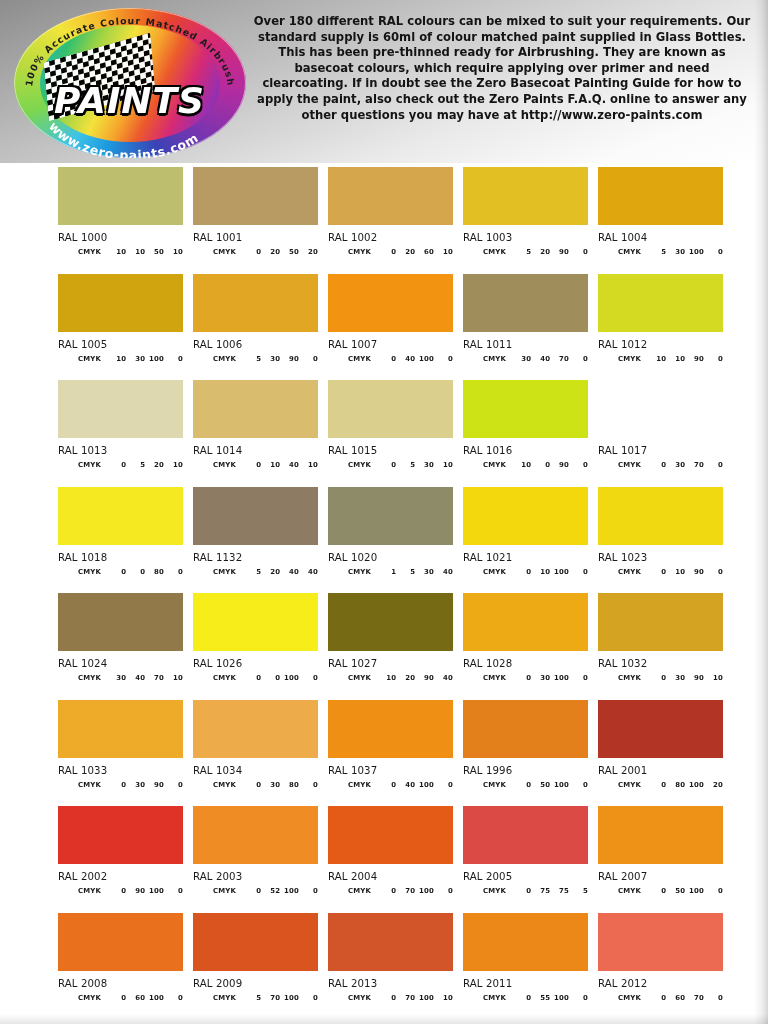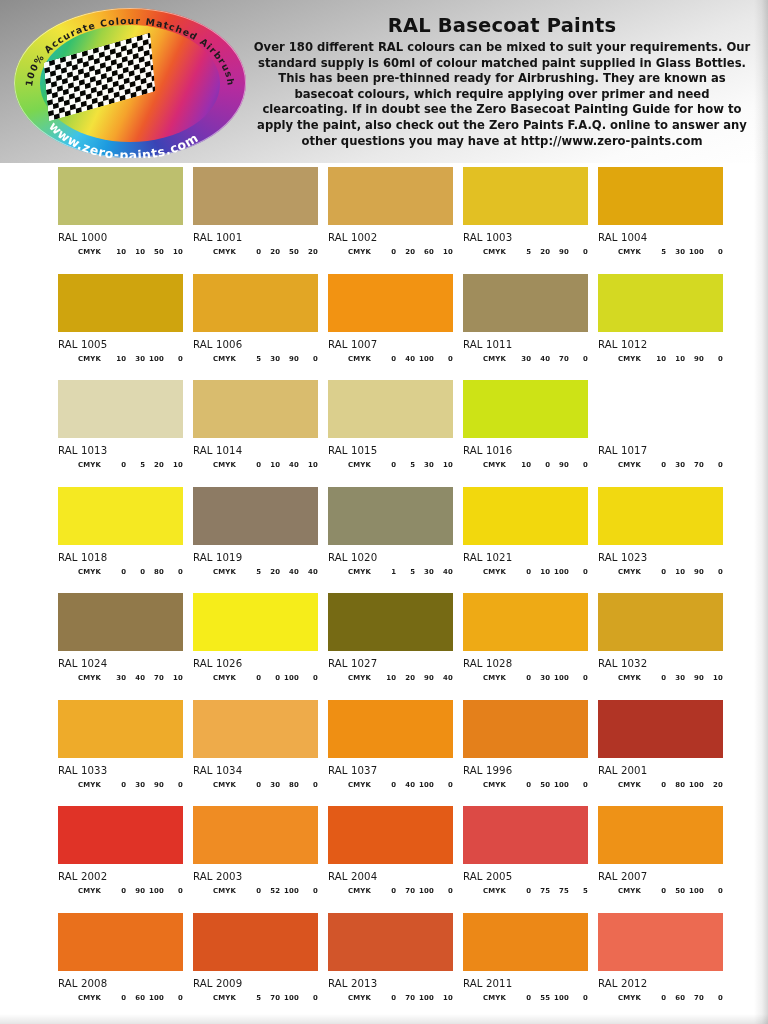--- a/index.html
+++ b/index.html
@@ -203,39 +203,39 @@
 <body>
 
 <div id="page">
 
   <div id="header">
 
     <div id="logo">
       <div class="logo-disc"></div>
       <div class="logo-inner"></div>
       <div class="logo-flag"></div>
+      <div class="logo-word logo-paints">PAINTS</div>
 
       <svg class="logo-ring-text" viewBox="0 0 232 150">
         <defs>
           <path id="arcTop" d="M 18 84 A 98 66 0 0 1 214 80" fill="none"></path>
           <path id="arcBottom" d="M 24 92 A 92 60 0 0 0 210 90" fill="none"></path>
         </defs>
         <text>
           <textPath href="#arcTop" startOffset="2%">100% Accurate Colour Matched Airbrush Ready Auto Model Paints</textPath>
         </text>
         <g class="logo-url">
           <text>
             <textPath href="#arcBottom" startOffset="12%">www.zero-paints.com</textPath>
           </text>
         </g>
       </svg>
     </div>
 
     <div id="head-text">
-      <h1 id="head-title">RAL Basecoat Paints</h1>
       <p id="head-body">Over 180 different RAL colours can be mixed to suit your requirements. Our standard supply is 60ml of colour matched paint supplied in Glass Bottles. This has been pre-thinned ready for Airbrushing. They are known as basecoat colours, which require applying over primer and need clearcoating. If in doubt see the Zero Basecoat Painting Guide for how to apply the paint, also check out the Zero Paints F.A.Q. online to answer any other questions you may have at http://www.zero-paints.com</p>
     </div>
   </div>
 
   <div id="grid">
       <div class="cell">
         <div class="chip" style="background: rgb(189, 191, 110);"></div>
         <div class="chip-name">RAL 1000</div>
         <div class="chip-cmyk">
           <span class="cmyk-label">CMYK</span>
@@ -405,21 +405,21 @@
         <div class="chip-cmyk">
           <span class="cmyk-label">CMYK</span>
           <span class="cmyk-val">0</span>
           <span class="cmyk-val">0</span>
           <span class="cmyk-val">80</span>
           <span class="cmyk-val">0</span>
         </div>
       </div>
       <div class="cell">
         <div class="chip" style="background: rgb(141, 123, 100);"></div>
-        <div class="chip-name">RAL 1019</div>
+        <div class="chip-name">RAL 1132</div>
         <div class="chip-cmyk">
           <span class="cmyk-label">CMYK</span>
           <span class="cmyk-val">5</span>
           <span class="cmyk-val">20</span>
           <span class="cmyk-val">40</span>
           <span class="cmyk-val">40</span>
         </div>
       </div>
       <div class="cell">
         <div class="chip" style="background: rgb(142, 139, 104);"></div>

